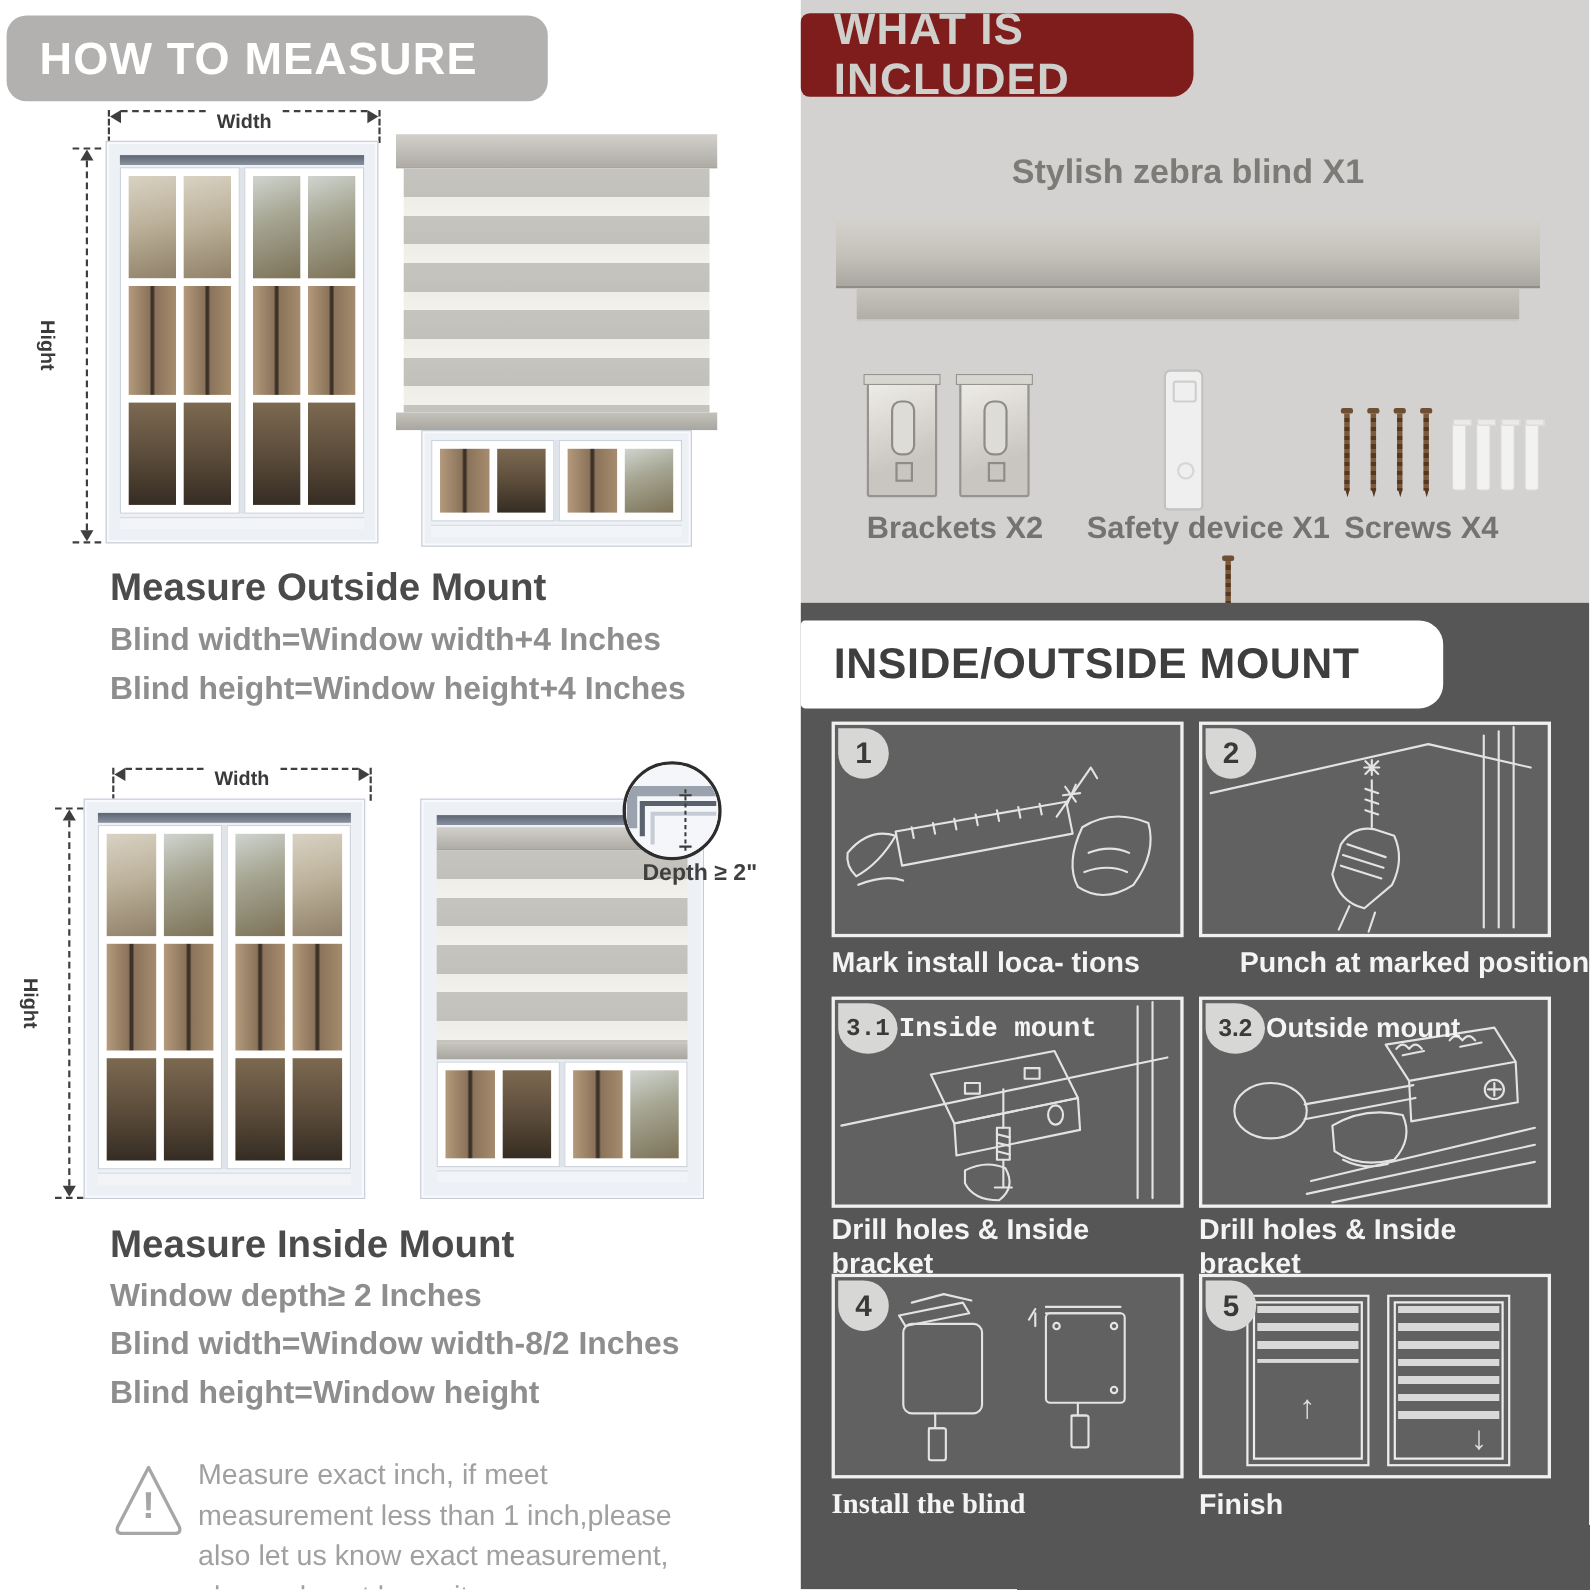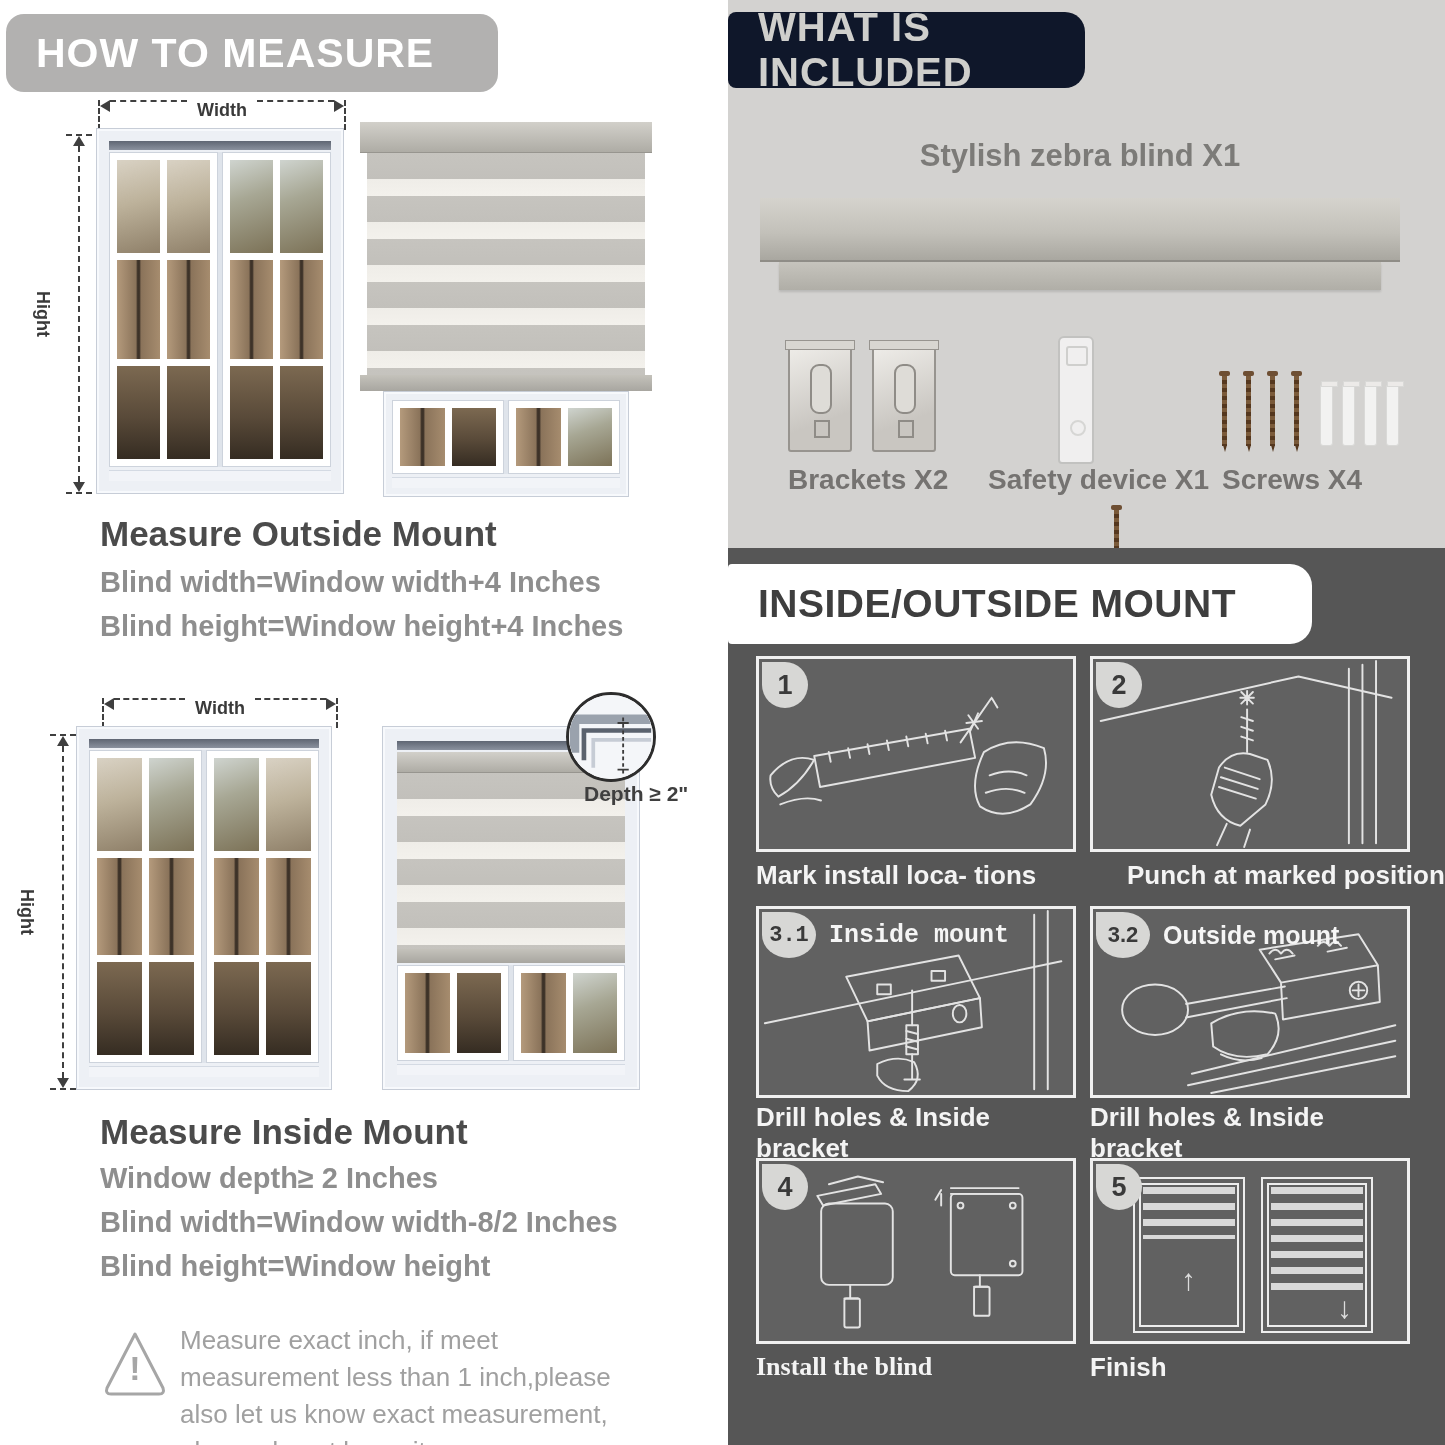--- a/index.html
+++ b/index.html
@@ -54,21 +54,21 @@
   .t-line{font-size:29px;font-weight:bold;color:#8e8e8e;}
   .t-note{font-size:26px;color:#a0a0a0;line-height:37px;}
   .depth-label{font-size:21px;font-weight:bold;color:#3f3f3f;}
 
   
   .depth-circle{width:90px;height:90px;border-radius:50%;background:#ffffff;border:3px solid #2d2d2d;
                 overflow:hidden;box-sizing:border-box;}
 
   
   .panel-light{left:728px;top:0;width:717px;height:548px;background:#d3d2d0;}
-  .hdr-included{left:728px;top:12px;width:357px;height:76px;background:#0f172a;border-radius:8px 20px 20px 8px;
+  .hdr-included{left:728px;top:12px;width:357px;height:76px;background:#7f1d1d;border-radius:8px 20px 20px 8px;
                 display:flex;align-items:center;padding-left:30px;box-sizing:border-box;}
   .hdr-included span{color:#cfcfcc;font-size:40px;font-weight:bold;letter-spacing:1px;}
   .blind-x1{left:760px;top:138px;width:640px;text-align:center;font-size:31px;font-weight:bold;color:#7c7b78;}
   .headrail-img{left:760px;top:198px;width:640px;height:62px;
                 background:linear-gradient(#d5d3cd 0%,#c3c1ba 55%,#a9a7a0 100%);border-bottom:2px solid #8f8d87;}
   .headrail-lip{left:779px;top:262px;width:602px;height:28px;
                 background:linear-gradient(#c6c4bd,#b0aea7);box-shadow:0 2px 2px rgba(0,0,0,.12);}
   .part-label{font-size:28px;font-weight:bold;color:#757371;}
   
   .bracket{width:64px;height:108px;background:linear-gradient(160deg,#efede9,#c9c6c1 70%);
@@ -92,21 +92,21 @@
   .panel-dark{left:728px;top:548px;width:717px;height:897px;background:#565656;}
   .hdr-mount{left:728px;top:564px;width:584px;height:80px;background:#ffffff;border-radius:4px 22px 22px 4px;
              display:flex;align-items:center;padding-left:30px;box-sizing:border-box;}
   .hdr-mount span{color:#3e3e3e;font-size:39px;font-weight:bold;letter-spacing:.5px;}
 
   .step-box{position:absolute;width:320px;border:3px solid #f0f0f0;background:#616161;box-sizing:border-box;}
   .badge{position:absolute;left:3px;top:3px;width:46px;height:46px;background:#d7d7d5;color:#3a3a3a;
          border-radius:0 50% 50% 50%;display:flex;align-items:center;justify-content:center;
          font-size:27px;font-weight:bold;}
   .badge.wide{width:54px;font-size:22px;}
-  .step-title{position:absolute;left:70px;top:12px;color:#f5f5f5;font-size:25px;font-weight:bold;}
+  .step-title{position:absolute;left:58px;top:12px;color:#f5f5f5;font-size:25px;font-weight:bold;}
   .caption{position:absolute;width:330px;color:#f4f4f4;font-size:26px;font-weight:bold;}
   .step-box svg{position:absolute;inset:0;width:100%;height:100%;}
   .sketch{stroke:#e3e3e3;stroke-width:2;fill:none;stroke-linecap:round;stroke-linejoin:round;}
 
   .mini-blind{position:absolute;border:2px solid #ededed;box-shadow:inset 0 0 0 4px #616161, inset 0 0 0 6px #ededed;
               background:#616161;}
   .mini-stripes{position:absolute;left:8px;right:8px;top:8px;
                 background:repeating-linear-gradient(180deg,#d9d9d9 0 7px,#616161 7px 16px);}
   .mini-arrow{position:absolute;color:#dcdcdc;font-size:30px;font-weight:bold;}
 

